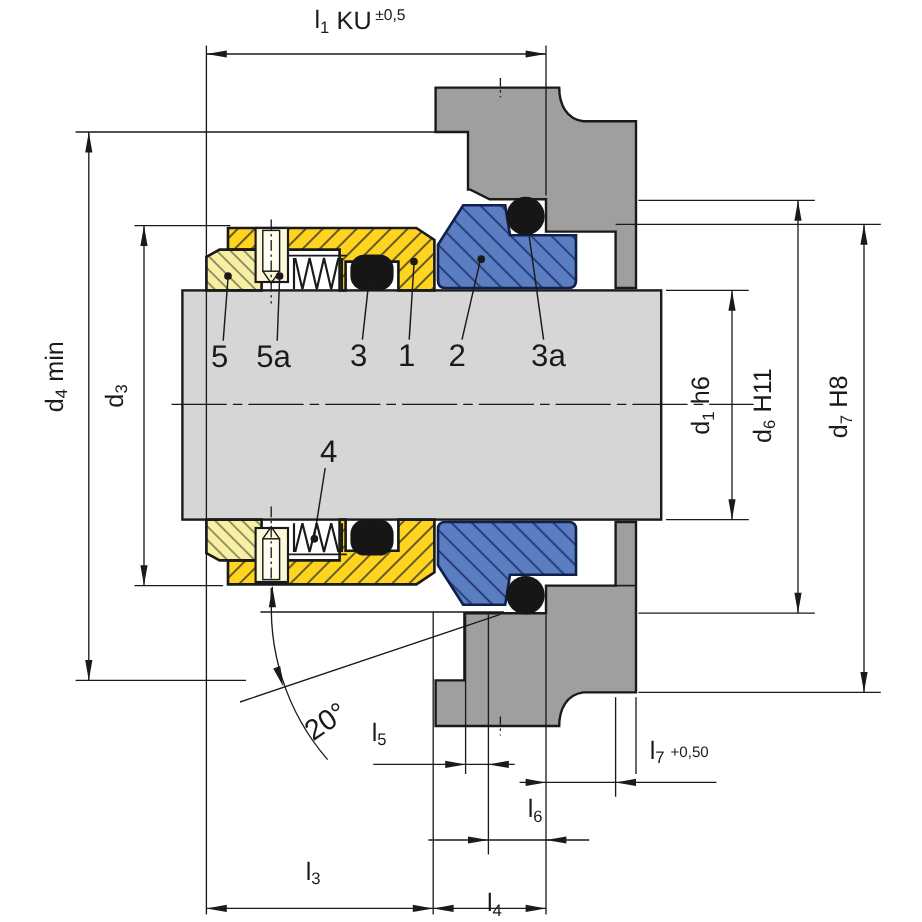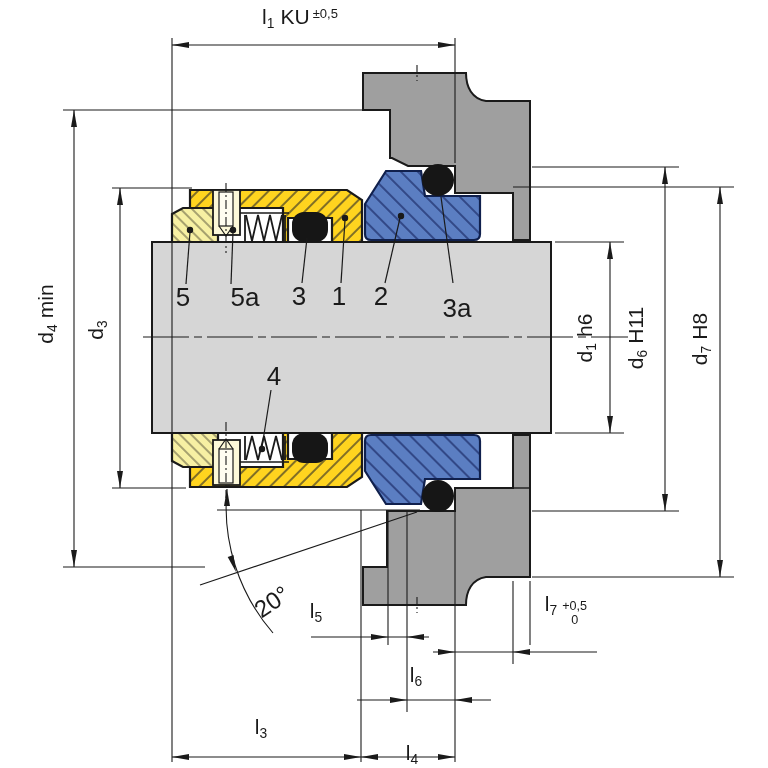--- a/index.html
+++ b/index.html
@@ -7,21 +7,21 @@
          font-family:"Liberation Sans", sans-serif;color:#1a1a1a;}
   #stage svg{position:absolute;left:0;top:0;}
   .lbl{position:absolute;transform:translate(-50%,-50%);font-size:21px;white-space:nowrap;
        color:#1a1a1a;line-height:1;}
   .lbl.rot{transform:translate(-50%,-50%) rotate(-90deg);}
   .lbl sub{font-size:0.66em;vertical-align:-0.28em;}
   .lbl sup.tol{font-size:0.62em;vertical-align:0.5em;margin-left:3px;}
   .gap{margin-left:6px;}
   .plbl{position:absolute;transform:translate(-50%,-50%);font-size:26px;color:#1a1a1a;line-height:1;}
   .ang{transform:translate(-50%,-50%) rotate(-34deg);font-size:24px;}
-  .stack{display:inline-flex;flex-direction:column;align-items:center;font-size:0.6em;
+  .stack{display:inline-flex;align-items:center;font-size:0.6em;
          line-height:1.12;vertical-align:0.12em;margin-left:5px;}
   :root{--c-yellow:#FFD41F;--c-light_yellow:#F7F0A3;--c-pale_yellow:#FCF8D8;--c-blue:#5B7EC2;
         --c-shaft_gray:#D6D6D6;--c-housing_gray:#9F9F9F;--c-oring:#161616;--c-line:#1A1A1A;}
 </style>
 </head>
 <body>
 
 <div id="stage">
 <svg width="768" height="768" viewBox="0 0 768 768">
   <defs>
@@ -205,30 +205,30 @@
 <div class="lbl" style="left:300px;top:18px"><span>l</span><sub>1</sub><span class="gap">KU</span><sup class="tol">±0,5</sup></div>
 
 <div class="lbl rot" style="left:47px;top:314px"><span>d</span><sub>4</sub><span class="gap">min</span></div>
 <div class="lbl rot" style="left:97px;top:330px"><span>d</span><sub>3</sub></div>
 
 <div class="lbl rot" style="left:586px;top:338px"><span>d</span><sub>1</sub><span class="gap">h6</span></div>
 <div class="lbl rot" style="left:637px;top:338px"><span>d</span><sub>6</sub><span class="gap">H11</span></div>
 <div class="lbl rot" style="left:701px;top:339px"><span>d</span><sub>7</sub><span class="gap">H8</span></div>
 
 <div class="lbl" style="left:316px;top:612px"><span>l</span><sub>5</sub></div>
-<div class="lbl" style="left:416px;top:676px"><span>l</span><sub>6</sub></div>
-<div class="lbl" style="left:566px;top:610px"><span>l</span><sub>7</sub><span class="stack">
+<div class="lbl" style="left:446px;top:676px"><span>l</span><sub>6</sub></div>
+<div class="lbl" style="left:566px;top:627px"><span>l</span><sub>7</sub><span class="stack">
         <span>+0,5</span>
         <span>0</span>
       </span></div>
 <div class="lbl" style="left:261px;top:728px"><span>l</span><sub>3</sub></div>
 <div class="lbl" style="left:412px;top:754px"><span>l</span><sub>4</sub></div>
 
 <div class="lbl ang" style="left:272px;top:602px">20°</div>
 
 <div class="plbl" style="left:183px;top:297px">5</div>
-<div class="plbl" style="left:245px;top:297px">5a</div>
+<div class="plbl" style="left:228px;top:297px">5a</div>
 <div class="plbl" style="left:299px;top:296px">3</div>
 <div class="plbl" style="left:339px;top:296px">1</div>
 <div class="plbl" style="left:381px;top:296px">2</div>
-<div class="plbl" style="left:457px;top:308px">3a</div>
+<div class="plbl" style="left:457px;top:296px">3a</div>
 <div class="plbl" style="left:274px;top:376px">4</div>
 </div>
 
 </body></html>

